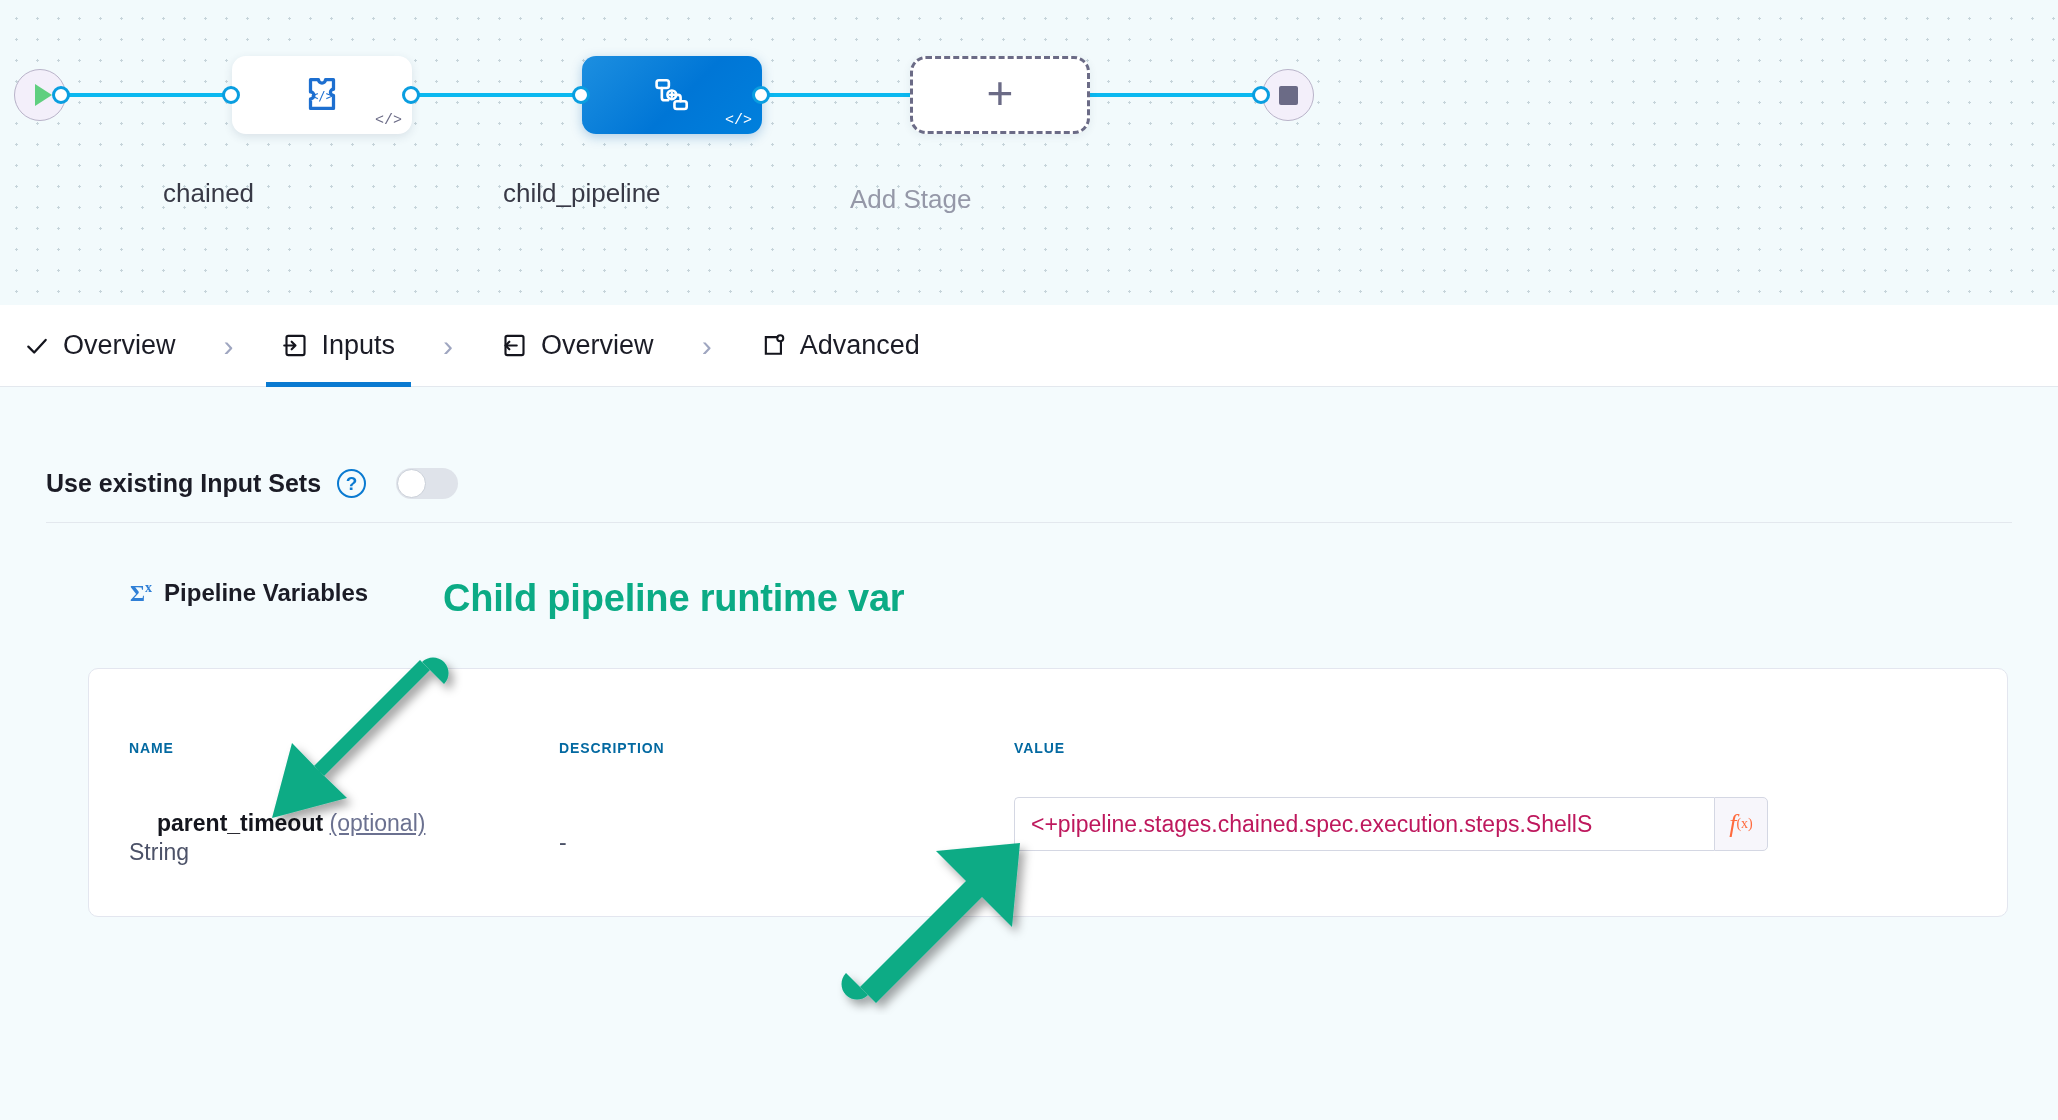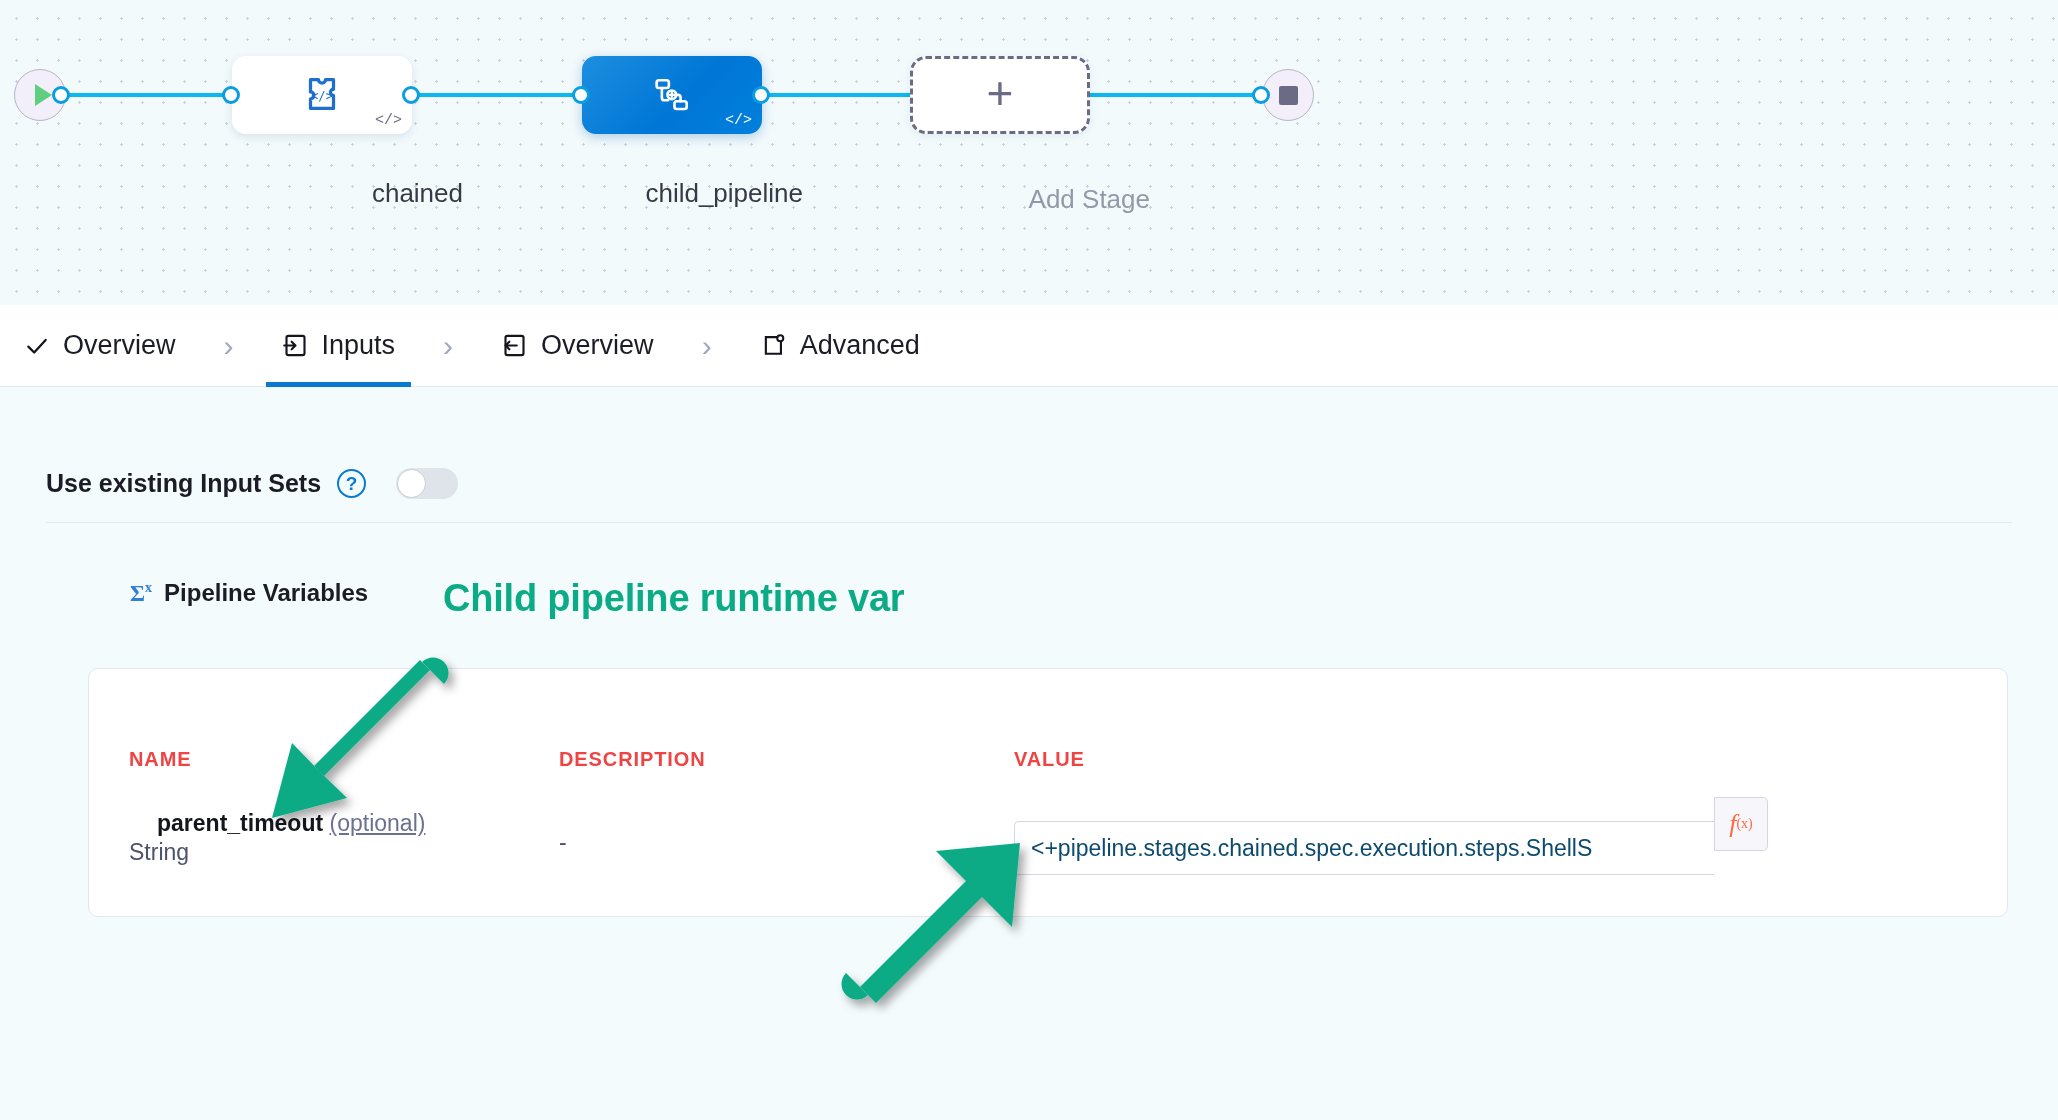--- a/index.html
+++ b/index.html
@@ -114,21 +114,21 @@
     font-weight: 300;
     line-height: 1;
     margin-top: -4px;
   }
 
   .stage-label {
     position: absolute;
     top: 178px;
     font-size: 26px;
     color: #383946;
-    text-align: right;
+    text-align: left;
     width: 300px;
   }
   .stage-label.muted { color: #9598a8; }
 
   
   #tabbar {
     position: absolute;
     left: 0; top: 305px;
     width: 2058px;
     height: 82px;
@@ -260,53 +260,52 @@
     background: #ffffff;
     border: 1px solid #e3e6ef;
     border-radius: 10px;
   }
 
   .col-name  { position: absolute; left: 40px; }
   .col-desc  { position: absolute; left: 470px; }
   .col-value { position: absolute; left: 925px; }
 
   .th {
-    top: 79px;
-    font-size: 20px;
+    top: 71px;
+    font-size: 14px;
     font-weight: bold;
     letter-spacing: 0.9px;
-    color: #ef4444;
+    color: #0369a1;
   }
 
   .cell-name { top: 140px; }
   .var-name-line { font-size: 23px; line-height: 1.28; }
   .var-name { font-weight: bold; color: #14151d; margin-left: 28px; }
   .var-optional { color: #6b7190; font-weight: normal; text-decoration: underline; }
   .var-type { font-size: 23px; color: #4c5268; line-height: 1.28; }
 
   .cell-desc { top: 160px; font-size: 23px; color: #4c5268; }
 
   .cell-value { top: 128px; display: flex; align-items: stretch; }
   .value-input {
     width: 700px;
     height: 54px;
     border: 1px solid #d4d7e3;
     border-right: none;
     border-radius: 5px 0 0 5px;
     background: #ffffff;
     padding: 0 16px;
     font-size: 23px;
-    color: #0c4a6e;
+    color: #be185d;
     font-family: "Liberation Sans", sans-serif;
     outline: none;
     white-space: nowrap;
     overflow: hidden;
     display: flex;
     align-items: center;
-    margin-top: 24px;
   }
   .fx-btn {
     width: 54px; height: 54px;
     border: 1px solid #d4d7e3;
     border-radius: 0 5px 5px 0;
     background: #f7f6fb;
     display: flex;
     align-items: center;
     justify-content: center;
     color: #ff6a3d;

